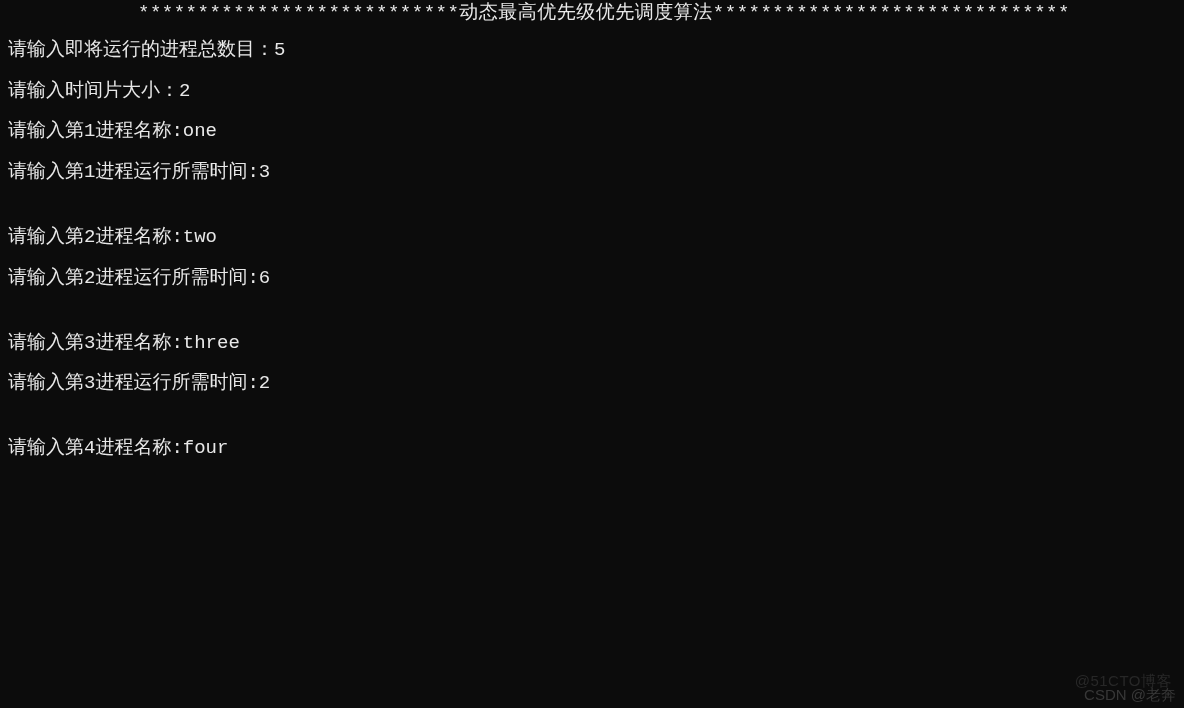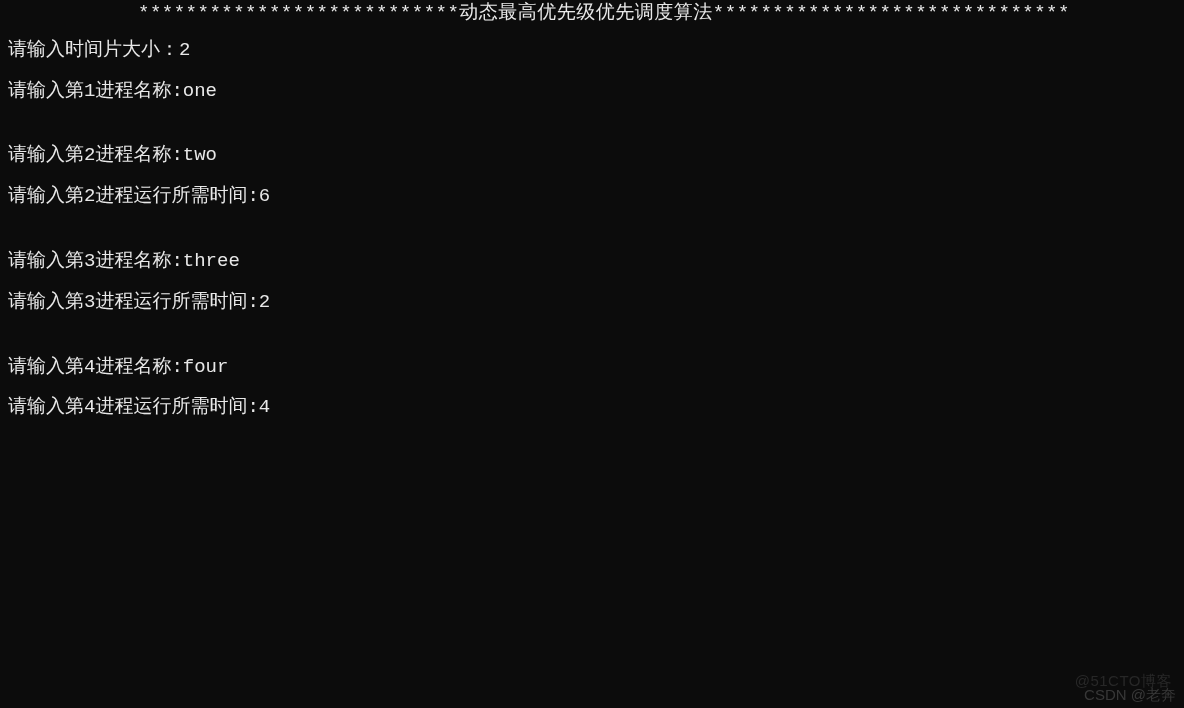--- a/index.html
+++ b/index.html
@@ -52,34 +52,35 @@
       font-family: Arial, sans-serif;
       opacity: 0.7;
     }
   </style>
 </head>
 <body>
 
 <div class="terminal">
   <div class="line first"><span>***************************</span><span>动态最高优先级优先调度算法</span><span>******************************</span></div>
 
+  <div class="line"><span>请输入即将运行的进程总数目：</span><span>5</span></div>
 
   <div class="line"><span>请输入时间片大小：</span><span>2</span></div>
 
   <div class="line"><span>请输入第1进程名称:</span><span>one</span></div>
+  <div class="line"><span>请输入第1进程运行所需时间:</span><span>3</span></div>
   <div class="blank"></div>
 
   <div class="line"><span>请输入第2进程名称:</span><span>two</span></div>
   <div class="line"><span>请输入第2进程运行所需时间:</span><span>6</span></div>
   <div class="blank"></div>
 
   <div class="line"><span>请输入第3进程名称:</span><span>three</span></div>
   <div class="line"><span>请输入第3进程运行所需时间:</span><span>2</span></div>
   <div class="blank"></div>
 
   <div class="line"><span>请输入第4进程名称:</span><span>four</span></div>
-  <div class="line"><span>请输入第4进程运行所需时间:</span><span>4</span></div>
   <div class="blank"></div>
 
 </div>
 
 <div class="watermark1">@51CTO博客</div>
 <div class="watermark2">CSDN @老奔</div>
 
 </body></html>

